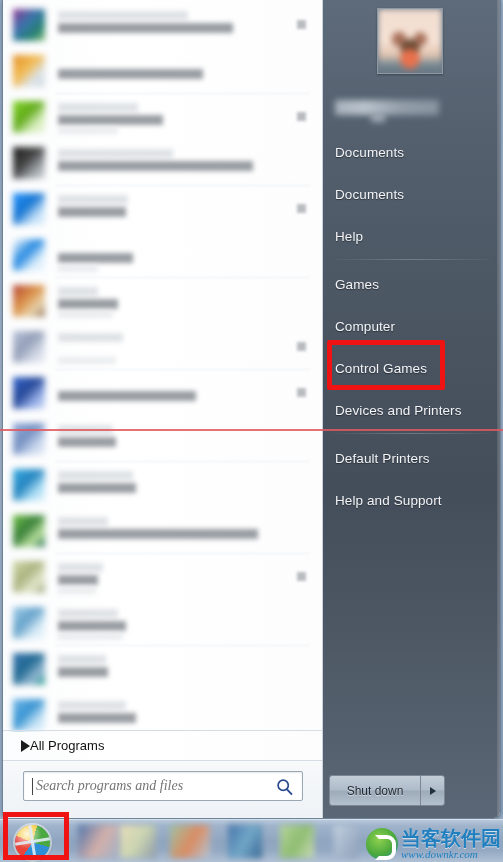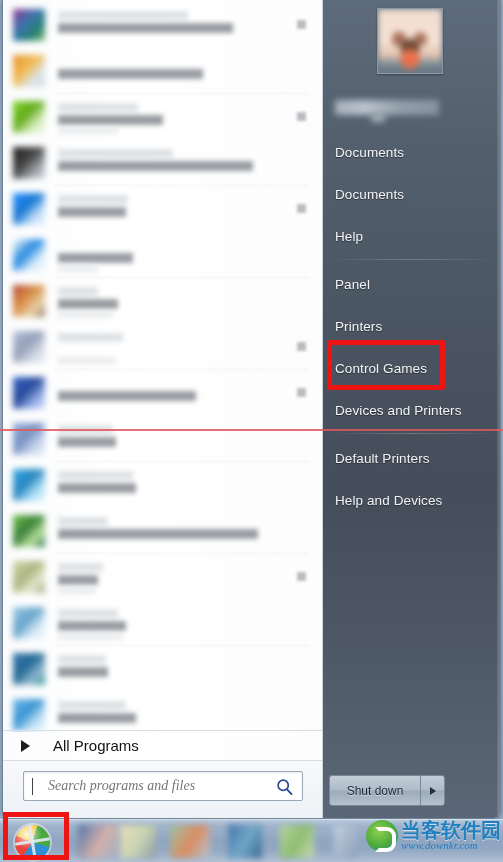--- a/index.html
+++ b/index.html
@@ -100,22 +100,21 @@
     display: flex; align-items: center;
   }
   #all-programs .tri {
     margin-left: 18px;
     width: 0; height: 0;
     border-left: 9px solid #1b1b1b;
     border-top: 6px solid transparent;
     border-bottom: 6px solid transparent;
   }
   #all-programs .lbl {
-    margin-left: 23px;
-    font-size: 15px;
+    font-size: 13px;
     color: #121212;
   }
 
   #search-wrap {
     position: absolute;
     left: 0; bottom: 0;
     width: 319px; height: 59px;
     border-top: 1px solid #d6dde4;
     background: linear-gradient(to bottom,#f7f9fb,#eef2f6);
   }
@@ -135,21 +134,20 @@
     background: #444;
   }
   #search-input {
     position: absolute;
     left: 12px; top: 0; right: 32px; height: 28px;
     border: none; outline: none; background: transparent;
     font-family: "Liberation Serif", serif;
     font-style: italic;
     font-size: 14px;
     color: #4d4d4d;
-    margin-left: 12px;
   }
   #search-icon {
     position: absolute;
     right: 8px; top: 6px;
     width: 18px; height: 18px;
   }
 
   
   #right-panel {
     position: absolute;
@@ -336,21 +334,21 @@
     position: absolute;
     top: 5px;
     height: 33px;
     filter: blur(3.2px);
     opacity: .92;
   }
   #wm-logo {
     position: absolute;
     right: 2px; bottom: 2px;
     height: 40px;
-    display: flex; align-items: flex-start;
+    display: flex; align-items: flex-end;
     z-index: 45;
   }
   #wm-logo-mark {
     width: 32px; height: 32px;
     border-radius: 50%;
     background: radial-gradient(circle at 40% 35%, #8fd14f 0%, #4aa83c 55%, #1d8fc9 100%);
     position: relative;
     flex: 0 0 auto;
   }
   #wm-logo-mark:after {
@@ -520,37 +518,37 @@
             <span class="rlbl">Documents</span>
           </div>
           <div class="rmenu" style="top: 173px;">
             <span class="rlbl">Documents</span>
           </div>
           <div class="rmenu" style="top: 215px;">
             <span class="rlbl">Help</span>
           </div>
           <div class="rsep" style="top: 259px;"></div>
           <div class="rmenu" style="top: 263px;">
-            <span class="rlbl">Panel</span>
+            <span class="rlbl">Games</span>
           </div>
           <div class="rmenu" style="top: 305px;">
-            <span class="rlbl">Printers</span>
+            <span class="rlbl">Computer</span>
           </div>
           <div class="rmenu" style="top: 347px;">
             <span class="rlbl">Control Games</span>
           </div>
           <div class="rmenu" style="top: 389px;">
             <span class="rlbl">Devices and Printers</span>
           </div>
           <div class="rsep" style="top: 433px;"></div>
           <div class="rmenu" style="top: 437px;">
             <span class="rlbl">Default Printers</span>
           </div>
           <div class="rmenu" style="top: 479px;">
-            <span class="rlbl">Help and Devices</span>
+            <span class="rlbl">Help and Support</span>
           </div>
         </div>
 
       <div id="shutdown-row">
         <div id="shutdown-btn">
           <span id="shutdown-label">Shut down</span>
         </div>
         <div id="shutdown-arrow-btn">
           <span class="tri"></span>
         </div>

